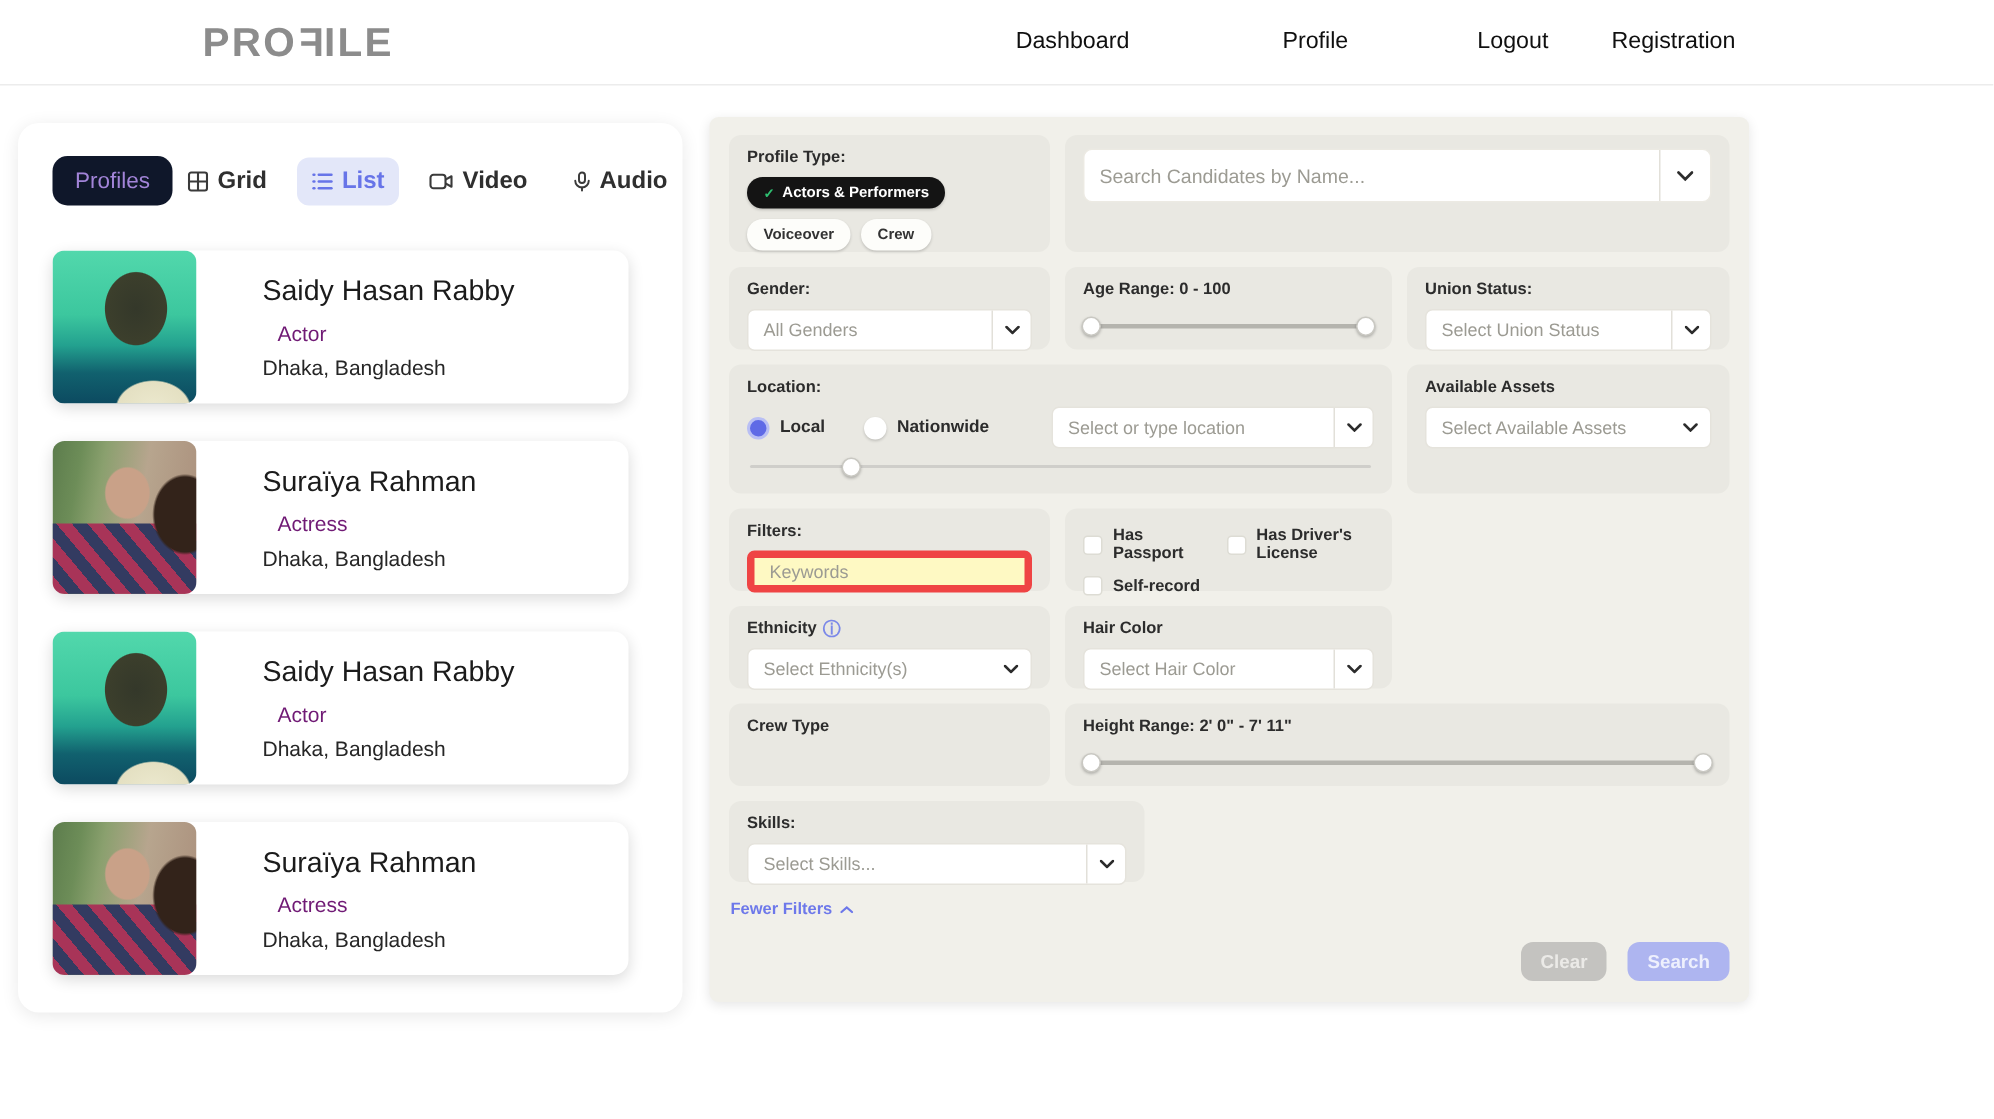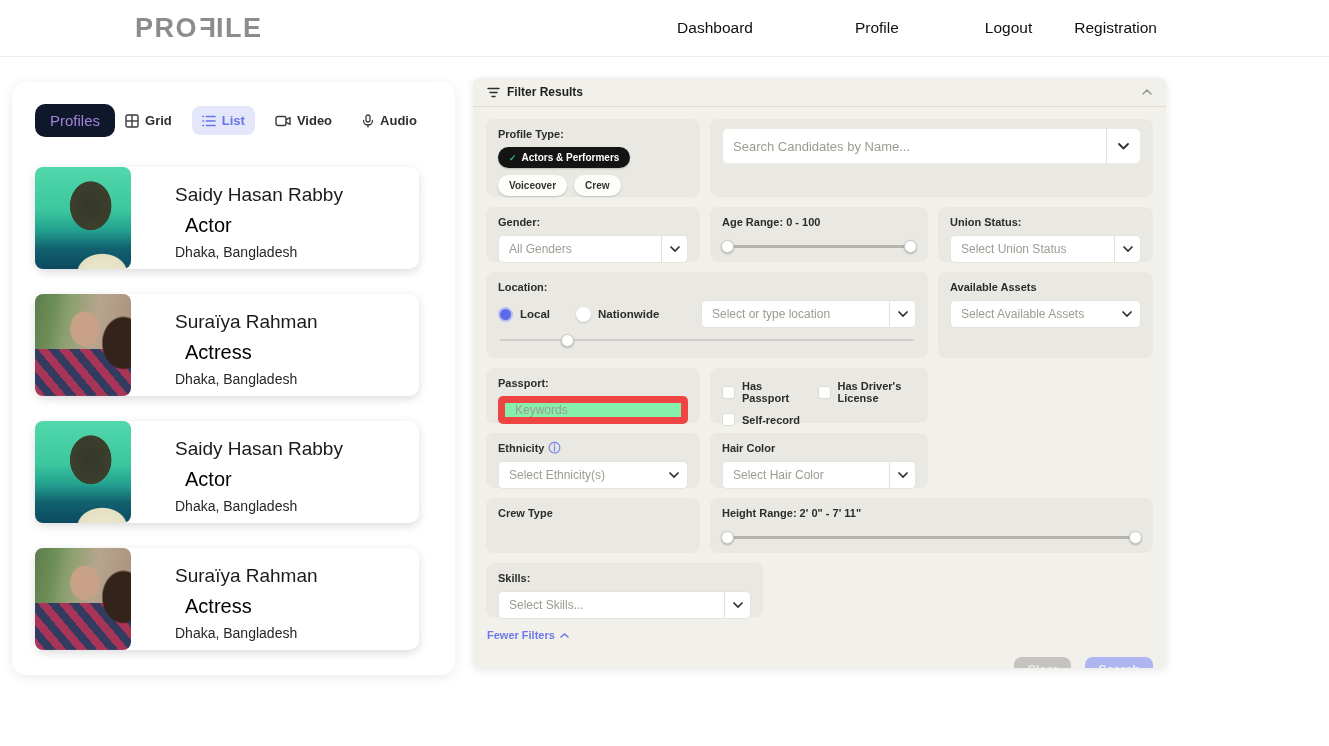--- a/index.html
+++ b/index.html
@@ -20,21 +20,21 @@
   .nav-items{ margin-left:auto; margin-right:172px; display:flex; align-items:center; font-size:15.5px; color:#101010; }
   .nav-link{ cursor:pointer; }
   .nav-link.d{ margin-right:102px; } .nav-link.p{ margin-right:86px; } .nav-link.l{ margin-right:42px; }
 
   
   .left-panel{ position:absolute; left:12px; top:82px; width:443px; height:593px; background:#fff;
                border-radius:14px; box-shadow:0 2px 12px rgba(0,0,0,0.09); }
   .lp-header{ display:flex; align-items:center; padding:22px 30px 0 23px; }
   .pill{ background:#0f172a; color:#a284d8; font-size:15px; padding:8px 15px; border-radius:10px; }
   .views{ margin-left:auto; display:flex; align-items:center; gap:10px; }
-  .view-btn{ display:flex; align-items:center; gap:6px; font-size:13px; font-weight:700; color:#2f2f2f;
+  .view-btn{ display:flex; align-items:center; gap:6px; font-size:16px; font-weight:700; color:#2f2f2f;
              padding:7px 10px; border-radius:8px; cursor:pointer; }
   .view-btn.active{ background:#e3e7f9; color:#6774e8; }
   .cards{ padding:30px 36px 0 23px; display:flex; flex-direction:column; gap:25px; }
   .pcard{ background:#fff; border-radius:10px; box-shadow:0 3px 10px rgba(0,0,0,0.14); height:102px;
           display:flex; cursor:pointer; }
   .photo{ width:96px; height:102px; border-radius:8px; flex:none; }
   .photo-male{
     background-image:
       radial-gradient(ellipse 34px 40px at 58% 38%, #34382a 0%, #3c3f2c 60%, rgba(60,63,44,0) 62%),
       radial-gradient(ellipse 44px 34px at 70% 104%, #ece9cf 0%, #e4e0c2 55%, rgba(236,233,207,0) 58%),
@@ -46,21 +46,21 @@
       radial-gradient(ellipse 26px 30px at 52% 34%, #c9a188 0%, #c9a188 55%, rgba(201,161,136,0) 59%),
       radial-gradient(ellipse 42px 52px at 92% 48%, #33231a 0%, #33231a 48%, rgba(51,35,26,0) 52%),
       repeating-linear-gradient(50deg, #a83458 0, #a83458 8px, #333b61 8px, #333b61 16px),
       linear-gradient(100deg, #5c7c4c 0%, #6d8d58 18%, #8aa06e 32%, #b7a58e 58%, #a98d7a 100%);
     background-size:100% 100%, 100% 100%, 100% 46%, 100% 100%;
     background-position:0 0, 0 0, 0 100%, 0 0;
     background-repeat:no-repeat;
   }
   .pinfo{ padding:17px 0 0 44px; }
   .pname{ font-size:19px; color:#1b1b1b; }
-  .prole{ font-size:20px; color:#000000; margin:8px 0 0 10px; }
+  .prole{ font-size:14px; color:#701a75; margin:8px 0 0 10px; }
   .ploc{ font-size:14px; color:#262626; margin-top:7px; }
 
   
   .filter-panel{ position:absolute; left:473px; top:78px; width:693px; height:590px; background:#f1f0ea;
                  border-radius:6px; box-shadow:0 2px 8px rgba(0,0,0,0.10); overflow:hidden; }
   .fp-header{ height:29px; display:flex; align-items:center; padding:0 14px; gap:7px;
               border-bottom:1px solid #dddbd2; font-size:12px; font-weight:700; color:#1f1f1f; }
   .fp-chevron{ margin-left:auto; color:#9a9a94; cursor:pointer; display:flex; }
   .fp-body{ padding:12px 13px; }
   .frow{ display:flex; gap:10px; margin-bottom:10px; }
@@ -70,21 +70,21 @@
   .h78{ height:78px; } .h55{ height:55px; } .h86{ height:86px; } .h54{ height:54px; }
   .flabel{ font-size:11px; font-weight:700; color:#2c2c2c; margin-bottom:7px; white-space:nowrap;
            display:flex; align-items:center; gap:4px; }
   .fselect{ background:#fff; border:1px solid #e5e3dc; border-radius:5px; height:28px; display:flex;
             align-items:center; font-size:12px; color:#9c9b93; cursor:pointer; }
   .fselect .txt{ padding:0 10px; flex:1; white-space:nowrap; overflow:hidden; }
   .fselect .chev{ width:26px; align-self:stretch; display:flex; align-items:center; justify-content:center;
                   border-left:1px solid #e2e0d9; color:#2c2c2c; }
   .fselect.big{ height:36px; font-size:13px; border-radius:6px; border-color:#eceae3; }
   .fselect.big .chev{ width:34px; }
-  .finput{ width:100%; background:#86efac; border:7px solid #ef4444; border-radius:5px; height:28px;
+  .finput{ width:100%; background:#fef9c3; border:5px solid #ef4444; border-radius:5px; height:28px;
            font-size:12px; color:#4a4a4a; padding:0 10px; font-family:"Liberation Sans",sans-serif; outline:none; }
   .finput::placeholder{ color:#9c9b93; }
 
   .chips{ display:flex; flex-wrap:wrap; gap:7px; }
   .chip{ height:21px; display:inline-flex; align-items:center; padding:0 11px; border-radius:12px;
          font-size:10px; font-weight:700; background:#fdfdfa; color:#333; box-shadow:0 1px 2px rgba(0,0,0,0.18);
          cursor:pointer; white-space:nowrap; }
   .chip.sel{ background:#141414; color:#fff; gap:5px; }
   .chip.sel .ck{ color:#2fbf71; font-size:9px; }
 
@@ -213,35 +213,20 @@
       <div class="pinfo">
         <div class="pname">Suraïya Rahman</div>
         <div class="prole">Actress</div>
         <div class="ploc">Dhaka, Bangladesh</div>
       </div>
     </div>
   </div>
 </div>
 
 <div class="filter-panel">
-  <div class="fp-header">
-    <span>
-      <svg width="13" height="11" viewBox="0 0 13 11" fill="none" stroke="#2c2c2c" stroke-width="1.4" stroke-linecap="round">
-        <line x1="1" y1="1.5" x2="12" y2="1.5"></line>
-          <line x1="3" y1="5.5" x2="10" y2="5.5"></line>
-          <line x1="5" y1="9.5" x2="8" y2="9.5"></line>
-      </svg>
-      </span>
-    <span>Filter Results</span>
-    <span class="fp-chevron">
-      <svg width="10" height="6" viewBox="0 0 10 6" fill="none" stroke="#9a9a94" stroke-width="1.5" stroke-linecap="round">
-          <polyline points="1,5 5,1 9,5"></polyline>
-        </svg>
-    </span>
-  </div>
 
   <div class="fp-body">
 
     
     <div class="frow">
       <div class="fsec w1 h78">
         <div class="flabel">Profile Type:</div>
         <div class="chips">
           <span class="chip sel">
             <span class="ck">✓</span>
@@ -335,21 +320,21 @@
                 <polyline points="1,1 5,5 9,1"></polyline>
               </svg>
           </span>
         </div>
       </div>
     </div>
 
     
     <div class="frow">
       <div class="fsec w1 h55">
-        <div class="flabel">Passport:</div>
+        <div class="flabel">Filters:</div>
         <input class="finput" placeholder="Keywords" style="">
       </div>
       <div class="fsec w2 h55" style="padding-top:12px;">
         <div class="cbrow">
           <span class="cbitem">
             <span class="cbox"></span>
             <span>Has Passport</span>
           </span>
           <span class="cbitem">
             <span class="cbox"></span>

